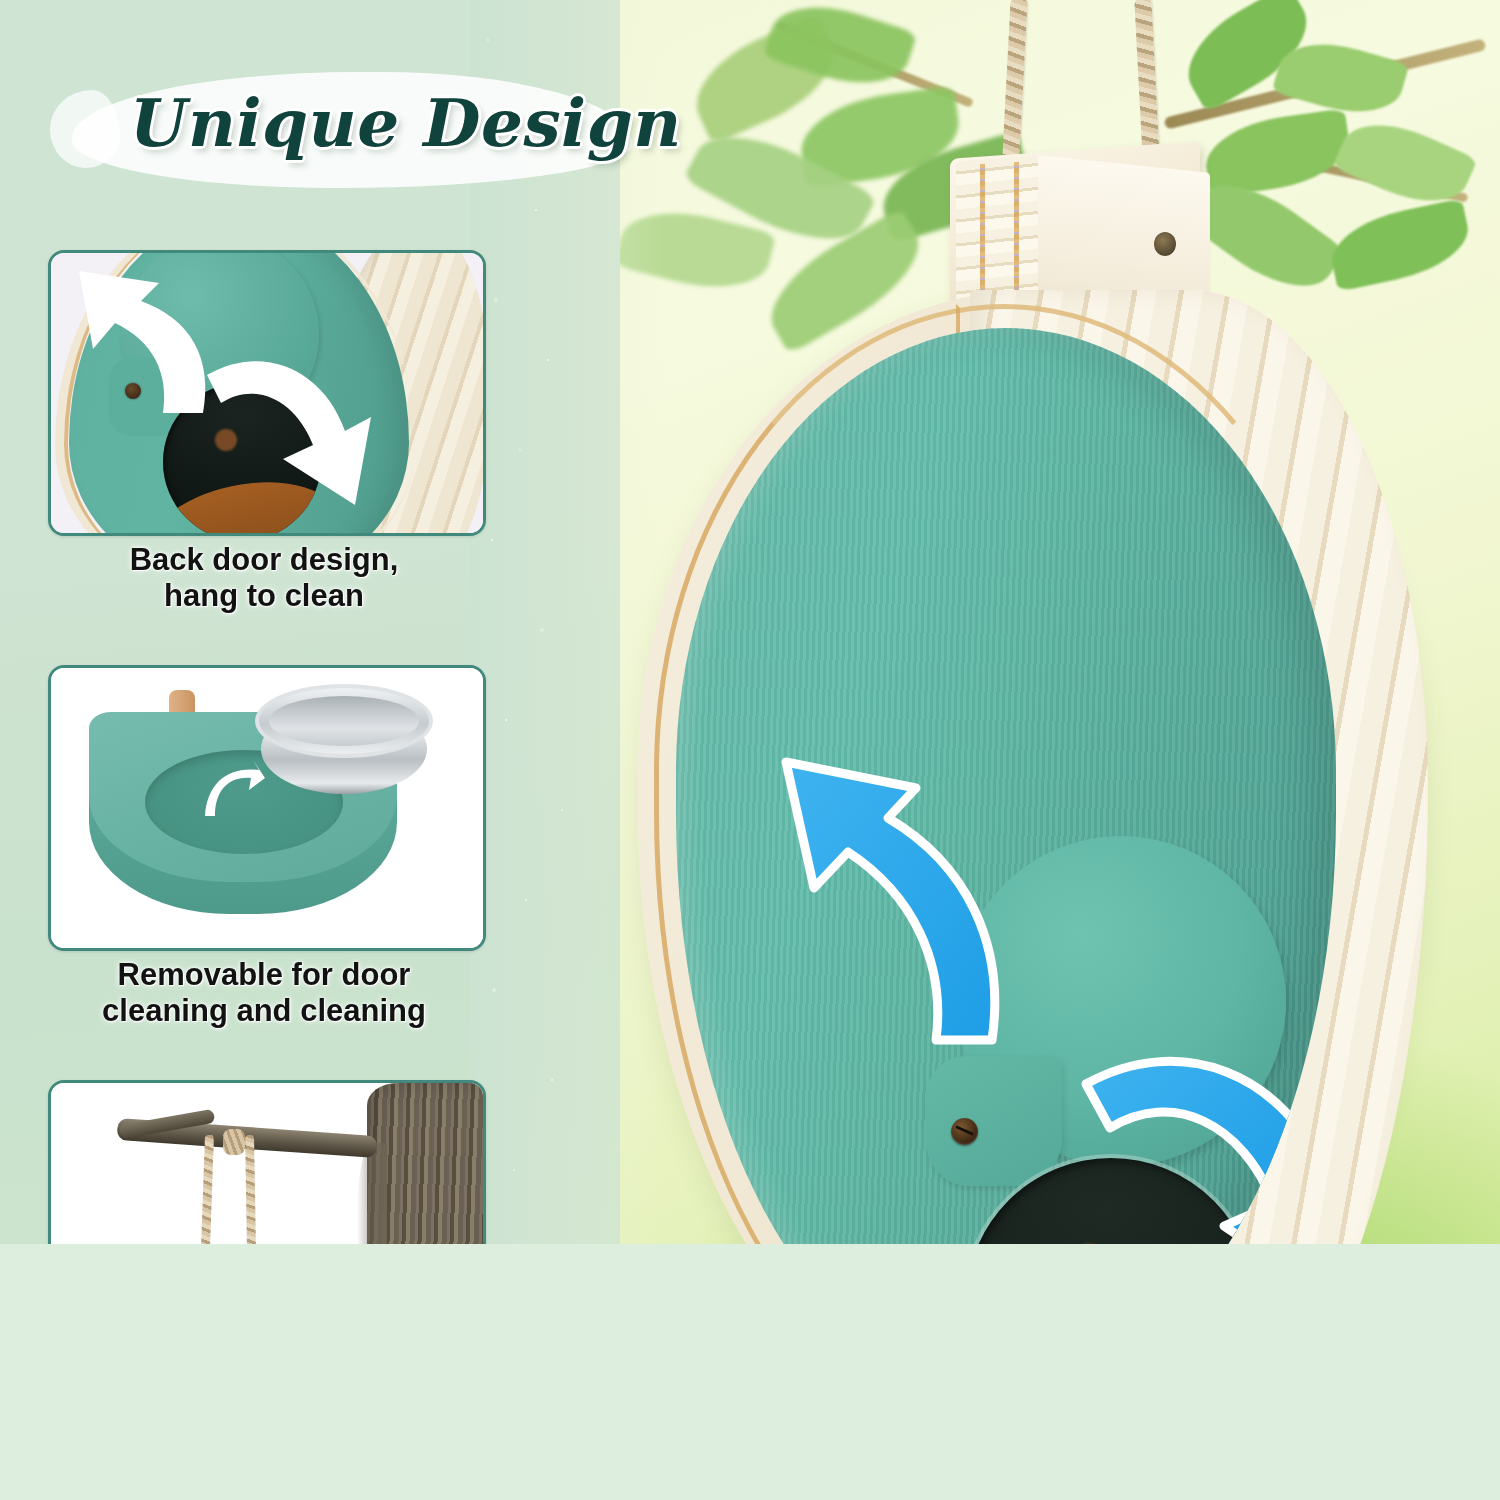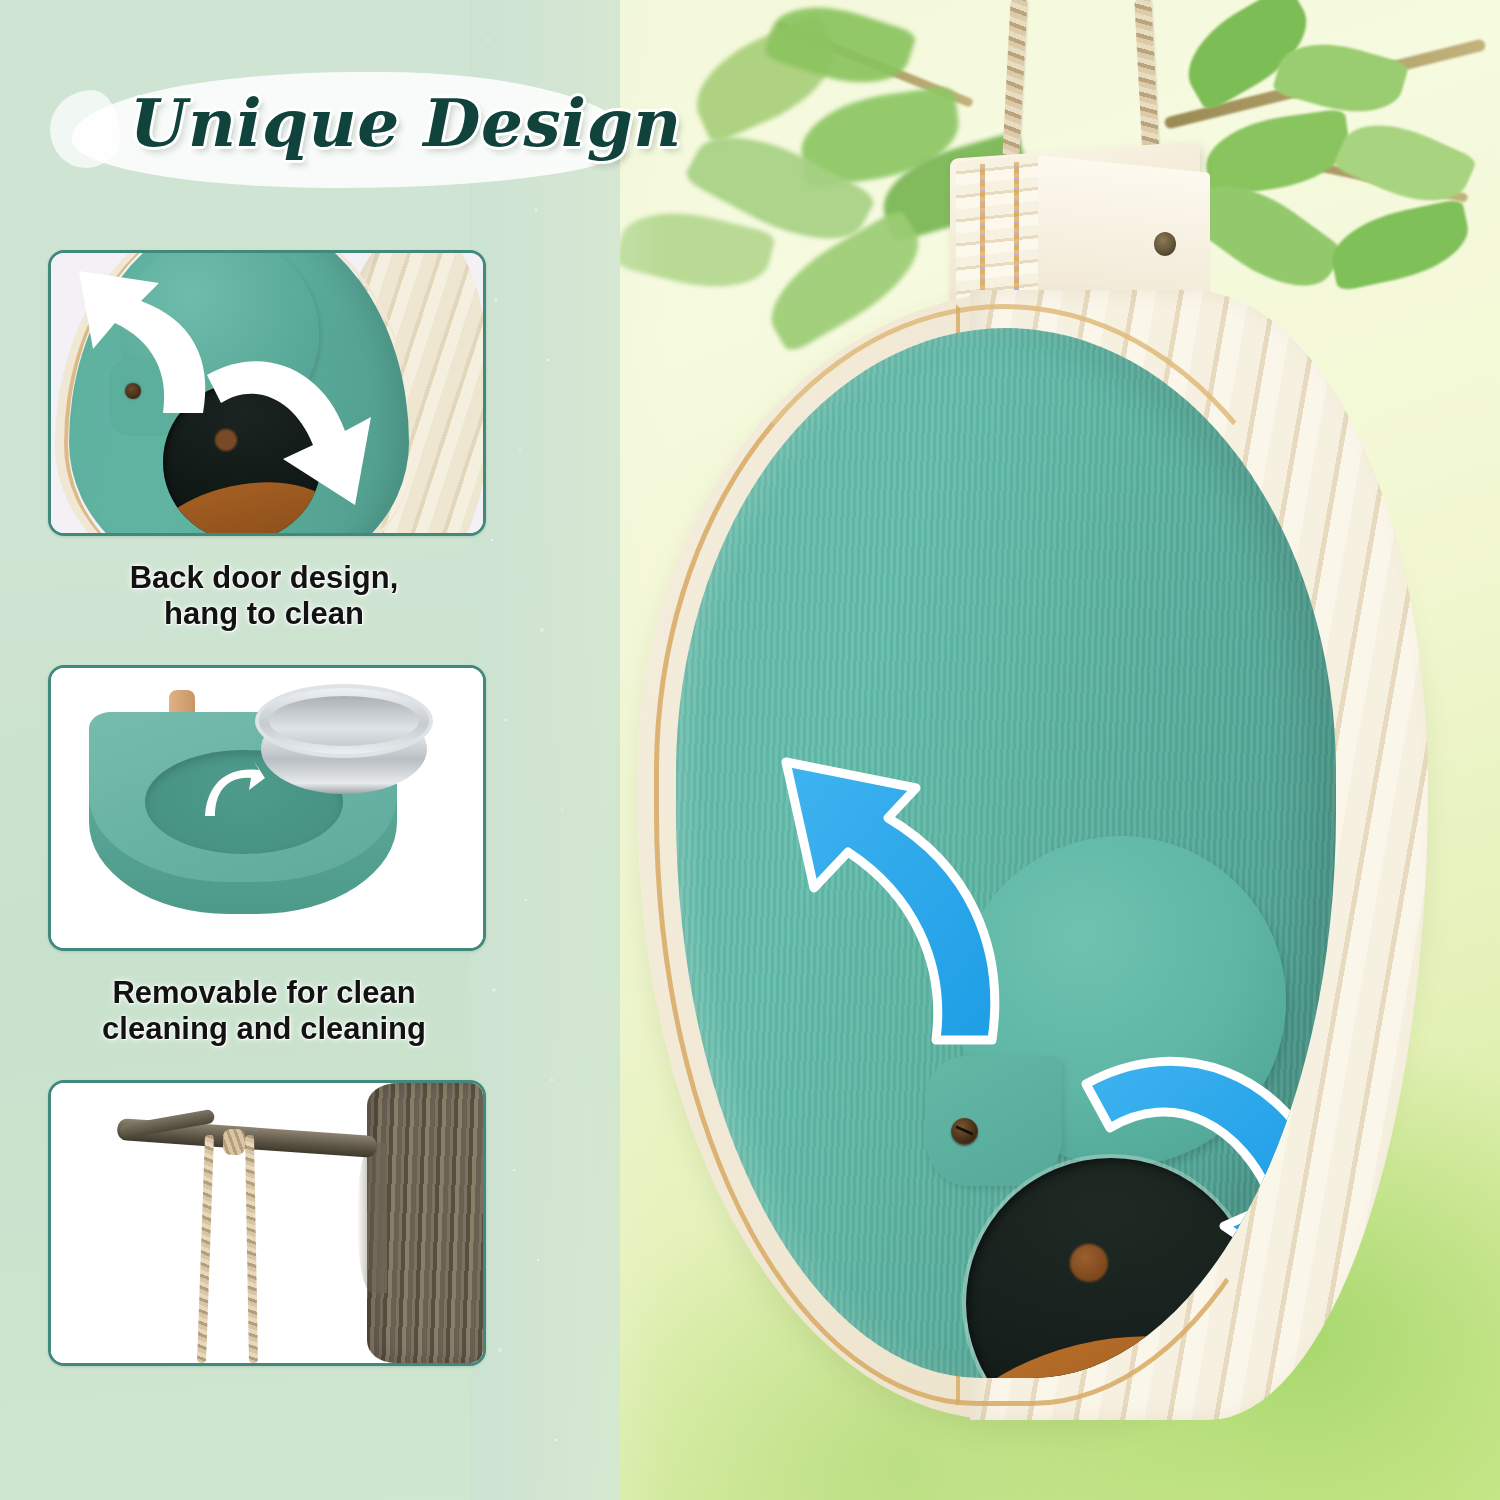--- a/index.html
+++ b/index.html
@@ -1,21 +1,21 @@
 <!DOCTYPE html>
 <html><head>
 <meta charset="utf-8">
 <style>
   html,body{margin:0;padding:0;}
   body{
     width:1500px;height:1500px;overflow:hidden;
     font-family:"Liberation Sans", sans-serif;
     background:#ddeede;
   }
-  .stage{position:relative;width:1500px;height:1500px;overflow:hidden;}
+  .stage{position:relative;width:1500px;height:1244px;overflow:hidden;}
 
   
   .bg-right{
     position:absolute;left:0;top:0;width:1500px;height:1500px;
     background:
       radial-gradient(ellipse 520px 430px at 1290px 1330px, rgba(126,197,64,.55) 0%, rgba(150,205,80,.25) 45%, rgba(150,205,80,0) 72%),
       radial-gradient(ellipse 470px 420px at 900px 1460px, rgba(146,200,84,.40) 0%, rgba(146,200,84,0) 70%),
       linear-gradient(160deg,#f2f7d8 0%,#f6fadf 28%,#f2f7d2 52%,#e6f2bc 72%,#cdea8f 100%);
   }
   .bg-left{
@@ -79,21 +79,21 @@
 
   
   .card{position:absolute;left:48px;width:432px;}
   .thumb{
     position:relative;width:432px;height:280px;
     border:3px solid #41897d;border-radius:16px;
     background:#fff;overflow:hidden;
     box-shadow:0 1px 3px rgba(60,90,80,.18);
   }
   .cap{
-    margin-top:24px;text-align:center;
+    margin-top:6px;text-align:center;
     font-weight:bold;font-size:31px;line-height:1.17;color:#121212;
     text-shadow:0 0 3px #fff,0 0 6px #fff,1px 1px 0 rgba(255,255,255,.9);
   }
   .card1{top:250px}.card2{top:665px}.card3{top:1080px}
 
   
   .t1-bg{position:absolute;inset:0;background:#f3f0f6;}
   .t1-body{
     position:absolute;left:18px;top:-40px;width:340px;height:370px;
     background:linear-gradient(100deg,#5fb0a0 0%,#61b4a2 38%,#56a594 75%,#4e9b8b 100%);
@@ -470,21 +470,21 @@
       <svg class="t2-arrow" viewBox="0 0 64 62">
         <path d="M4,56 C6,22 28,6 58,10 L52,0 L64,18 L48,30 L50,18 C28,16 14,30 14,56 Z" fill="#ffffff"></path>
       </svg>
       <div class="t2-dish">
         <div class="t2-dish-body"></div>
         <div class="t2-dish-rim"></div>
         <div class="t2-dish-in"></div>
       </div>
     </div>
     <div class="cap">
-      <div>Removable for clean</div>
+      <div>Removable for door</div>
       <div>cleaning and cleaning</div>
     </div>
   </div>
 
   <div class="card card3">
     <div class="thumb">
       <div class="t3-bg"></div>
       <div class="t3-trunk"></div>
       <div class="t3-branch"></div>
       <div class="t3-branch2"></div>

